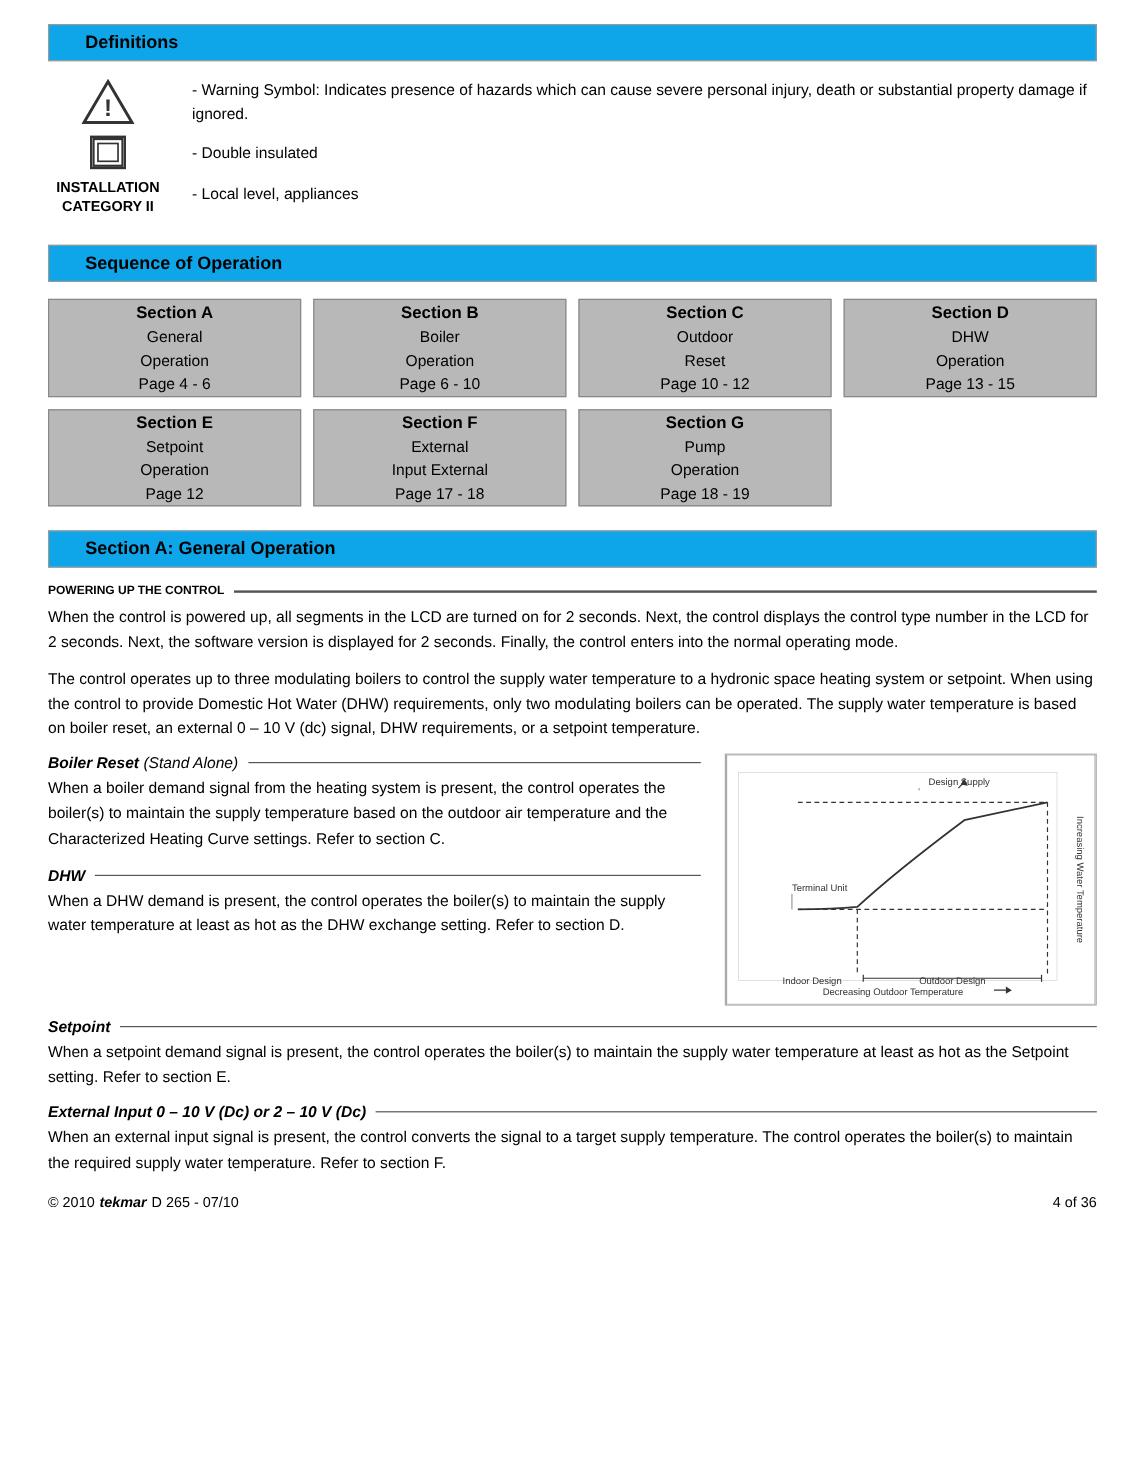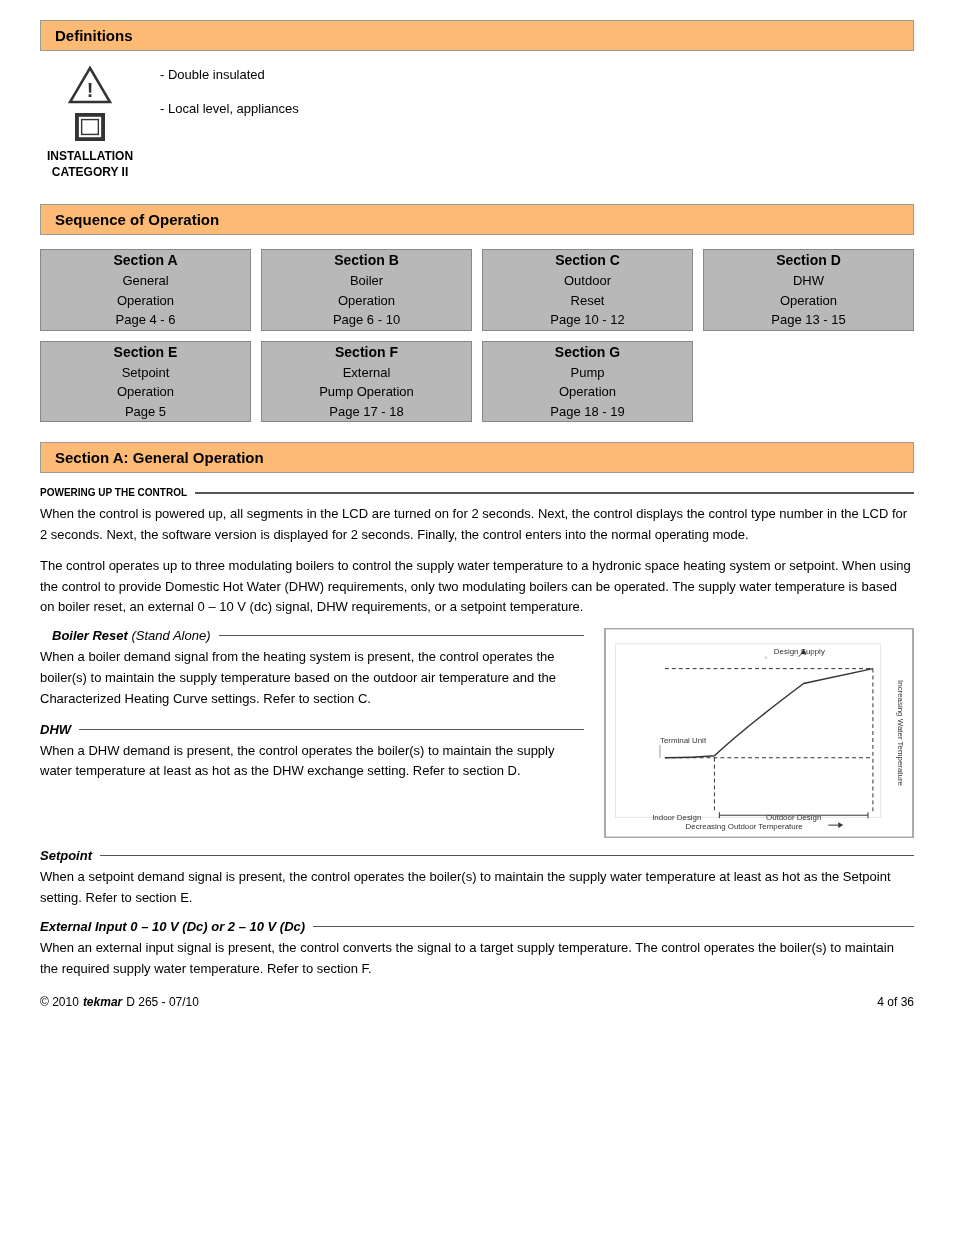--- a/index.html
+++ b/index.html
@@ -8,23 +8,23 @@
       font-size: 13px;
       background: #fff;
       color: #000;
       width: 954px;
       min-height: 1235px;
       padding: 20px 40px;
     }
 
     
     .section-header {
-      background: #fdba74;
+      background: #0ea5e9;
       border: 1px solid #999;
-      padding: 6px 14px;
+      padding: 6px 30px;
       font-size: 15px;
       font-weight: bold;
       margin-bottom: 14px;
     }
 
     
     .definitions-block {
       margin-bottom: 24px;
     }
     .definitions-intro {
@@ -196,20 +196,23 @@
         </svg>
       </div>
       <div class="install-category">
         <span>INSTALLATION</span><br>
         <span>CATEGORY II</span>
       </div>
     </div>
 
     <div class="definitions-list">
       <div class="def-item">
+        <span>- </span><span>Warning Symbol: Indicates presence of hazards which can cause severe personal injury, death or substantial property damage if ignored.</span>
+      </div>
+      <div class="def-item">
         <span>- </span><span>Double insulated</span>
       </div>
       <div class="def-item">
         <span>- </span><span>Local level, appliances</span>
       </div>
     </div>
   </div>
 </div>
 
 <div class="sequence-block">
@@ -242,26 +245,26 @@
       <div>Operation</div>
       <div>Page 13 - 15</div>
     </div>
   </div>
 
   <div class="sections-grid-row2">
     <div class="section-box">
       <div class="section-title">Section E</div>
       <div>Setpoint</div>
       <div>Operation</div>
-      <div>Page 5</div>
+      <div>Page 12</div>
     </div>
     <div class="section-box">
       <div class="section-title">Section F</div>
       <div>External</div>
-      <div>Pump Operation</div>
+      <div>Input External</div>
       <div>Page 17 - 18</div>
     </div>
     <div class="section-box">
       <div class="section-title">Section G</div>
       <div>Pump</div>
       <div>Operation</div>
       <div>Page 18 - 19</div>
     </div>
     <div class="section-box section-box-empty"></div>
   </div>
@@ -280,21 +283,21 @@
     <p class="body-text">When the control is powered up, all segments in the LCD are turned on for 2 seconds. Next, the control displays the control type number in the LCD for 2 seconds. Next, the software version is displayed for 2 seconds. Finally, the control enters into the normal operating mode.</p>
   </div>
 
   <div class="boiler-target-section">
     <p class="body-text">The control operates up to three modulating boilers to control the supply water temperature to a hydronic space heating system or setpoint. When using the control to provide Domestic Hot Water (DHW) requirements, only two modulating boilers can be operated. The supply water temperature is based on boiler reset, an external 0 – 10 V (dc) signal, DHW requirements, or a setpoint temperature.</p>
 
     <div class="boiler-target-content">
       <div class="boiler-target-text">
 
         <div class="sub-subsection">
-          <div style="display:flex; align-items:center; margin-bottom:4px;margin-left:12px;">
+          <div style="display:flex; align-items:center; margin-bottom:4px;">
             <span style="font-style:italic; font-weight:bold; font-size:13px;">
               <span>Boiler Reset</span>
               <span style="font-weight:normal; font-style:normal;"> </span>
               <span style="font-style:italic; font-weight:normal;">(Stand Alone)</span>
             </span>
             <div style="flex:1; height:1px; background:#555; margin-left:8px;"></div>
           </div>
           <p class="body-text">When a boiler demand signal from the heating system is present, the control operates the boiler(s) to maintain the supply temperature based on the outdoor air temperature and the Characterized Heating Curve settings. Refer to section C.</p>
         </div>
 

